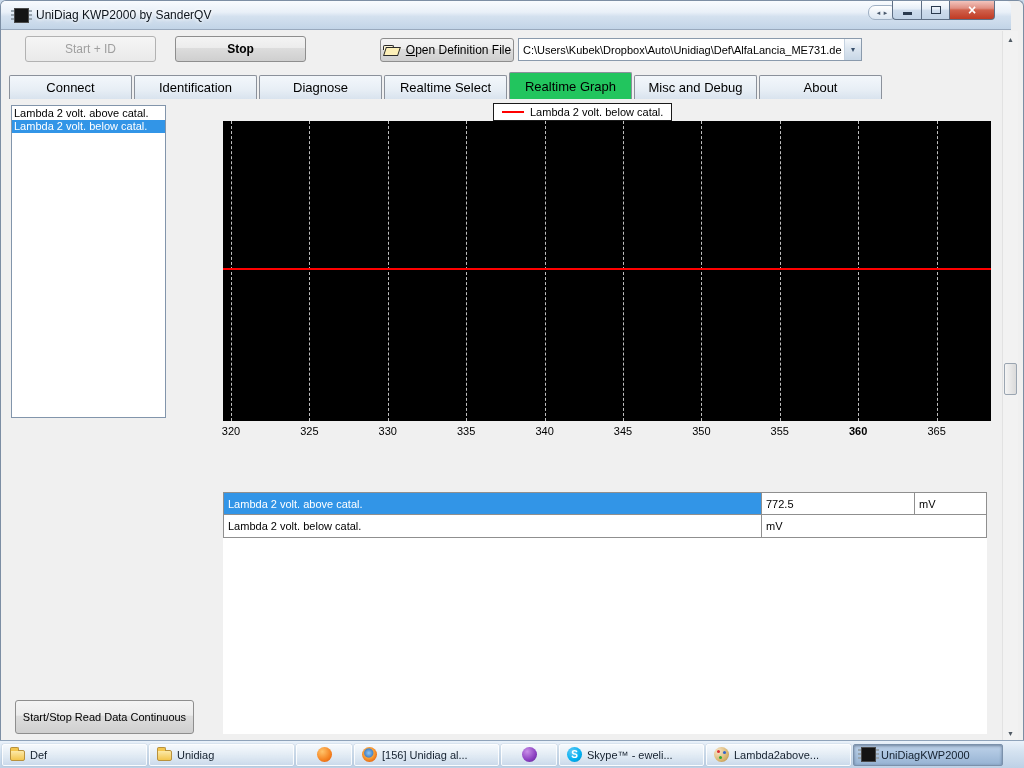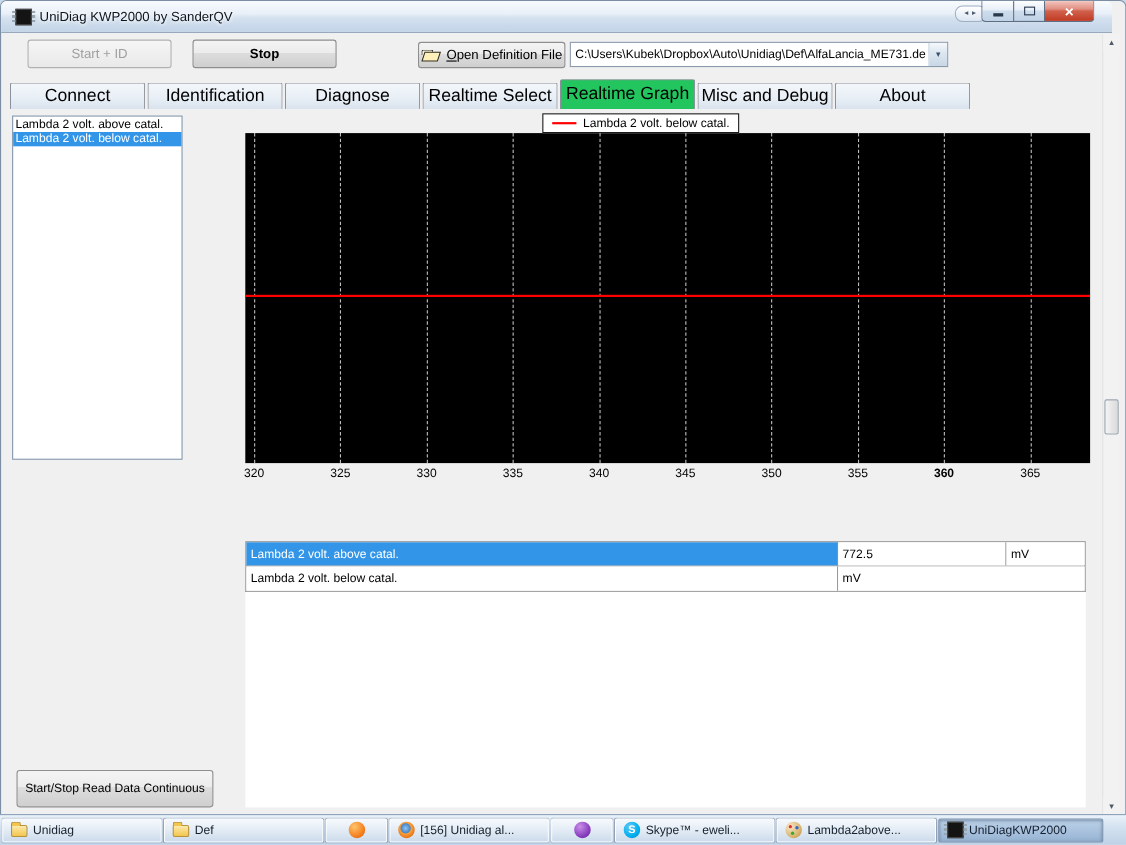--- a/index.html
+++ b/index.html
@@ -59,21 +59,21 @@
   .combo-text { flex:1; font-size:11px; padding:0 4px; white-space:nowrap; overflow:hidden; color:#000; }
   .combo-arrow { width:17px; height:100%; border-left:1px solid #c5d2e0;
     background:linear-gradient(180deg,#f5f8fb,#dce6f0 45%,#c8d7e6); box-sizing:border-box;
     display:flex; align-items:center; justify-content:center; font-size:8px; color:#39506b; }
 
   
   .tabstrip { position:absolute; left:8px; top:71px; height:27px; display:flex; align-items:flex-end; }
   .tab { box-sizing:border-box; width:123px; height:24px; margin-right:2px;
     border:1px solid #8b919b; border-bottom:none; border-radius:2px 2px 0 0;
     background:linear-gradient(180deg,#f3f7fb,#e7eef5 60%,#d9e3ee);
-    display:flex; align-items:center; justify-content:center; font-size:16px; color:#000; position:relative; }
+    display:flex; align-items:center; justify-content:center; font-size:13px; color:#000; position:relative; }
   .tab.active { height:27px; background:#22c55e; z-index:2; }
 
   
   .listbox { position:absolute; left:10px; top:104px; width:155px; height:313px; background:#fff;
     border:1px solid #8295ab; box-sizing:border-box; padding-top:1px; }
   .listbox .item { height:13px; line-height:13px; font-size:11px; padding:0 2px;
     white-space:nowrap; overflow:hidden; color:#000; }
   .listbox .item.selected { background:#3295e7; color:#fff; }
 
   
@@ -267,25 +267,25 @@
     <div class="sb-thumb"></div>
     <div class="sb-btn sb-down">
         <span>▼</span>
       </div>
   </div>
 </div>
 
 <div class="taskbar">
   <div class="task-item w145">
     <span class="icon-folder"></span>
+    <span>Def</span>
+  </div>
+  <div class="task-item w145">
+    <span class="icon-folder"></span>
     <span>Unidiag</span>
-  </div>
-  <div class="task-item w145">
-    <span class="icon-folder"></span>
-    <span>Def</span>
   </div>
   <div class="task-item w56 icon-only">
     <span class="icon-circle ic-orange"></span>
   </div>
   <div class="task-item w145">
     <span class="icon-circle ic-firefox"></span>
     <span>[156] Unidiag al...</span>
   </div>
   <div class="task-item w56 icon-only">
     <span class="icon-circle ic-purple"></span>

